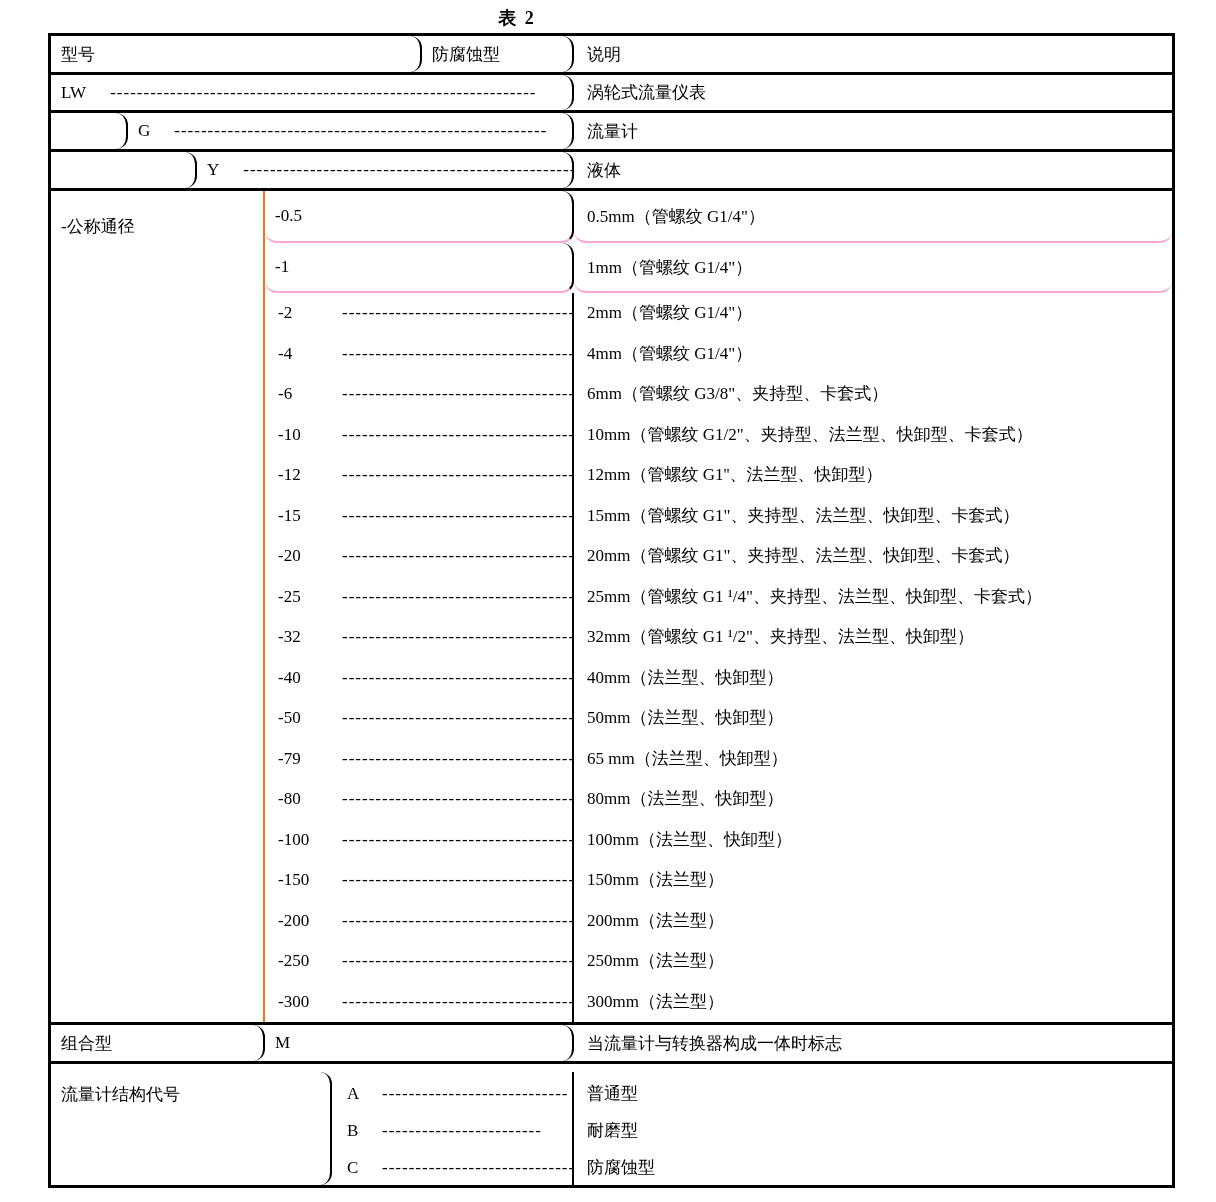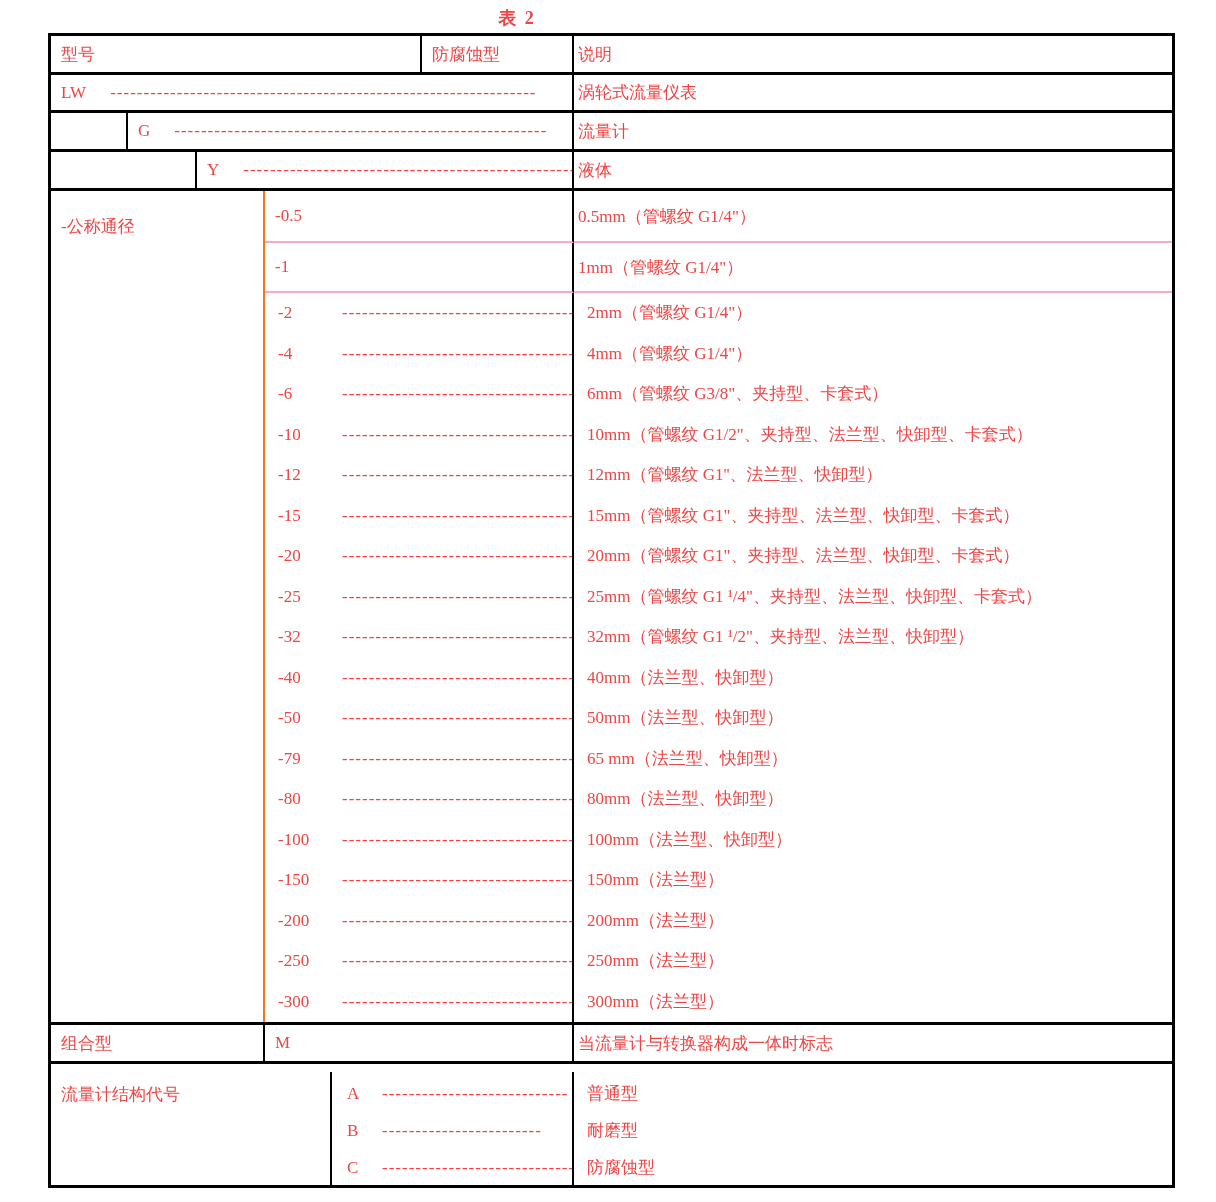--- a/index.html
+++ b/index.html
@@ -1,29 +1,29 @@
 <!DOCTYPE html>
 <html><head>
 <meta charset="utf-8">
 <style>
   html,body{margin:0;padding:0;background:#fff;}
-  .page{position:relative;width:997px;height:1202px;background:#fff;color:#ef4444;
+  .page{position:relative;width:997px;height:1202px;background:#fff;color:#000000;
         font-family:"Liberation Serif","DejaVu Serif",serif;font-size:17px;}
   .title{position:absolute;left:0;top:6px;width:1034px;text-align:center;
          font-size:18px;font-weight:bold;letter-spacing:2px;}
   .tbl{position:absolute;left:48px;top:33px;width:1127px;border:3px solid #000;
        box-sizing:border-box;background:#fff;}
   .row{display:flex;box-sizing:border-box;border-bottom:3px solid #000;overflow:hidden;}
   .row.last{border-bottom:none;margin-top:8px;}
   .h39{height:39px}.h38{height:38px}.h113{height:113px}
   .cell{box-sizing:border-box;display:flex;align-items:center;padding-left:10px;
-        white-space:nowrap;overflow:hidden;flex:none;}
+        white-space:nowrap;overflow:hidden;flex:none;border-radius:12px;}
   .br{border-right:2px solid #000;}
   .bb{border-bottom:2px solid #f9a8d4;}
-  .desc{flex:1 1 auto;padding-left:4px;}
+  .desc{flex:1 1 auto;padding-left:13px;}
   .w371{width:371px}.w152{width:152px}.w523{width:523px}.w77{width:77px}.w446{width:446px}
   .w146{width:146px}.w377{width:377px}.w214{width:214px}.w309{width:309px}
   .w281{width:281px}.w242{width:242px}
   .code{flex:none;}
   .w64{width:64px;flex:none;}
   .w35{width:35px;flex:none;}
   .leader{flex:none;letter-spacing:1px;}
   .ml{margin-left:24px;}
   
   .dsec{display:grid;box-sizing:border-box;height:834px;border-bottom:3px solid #000;

